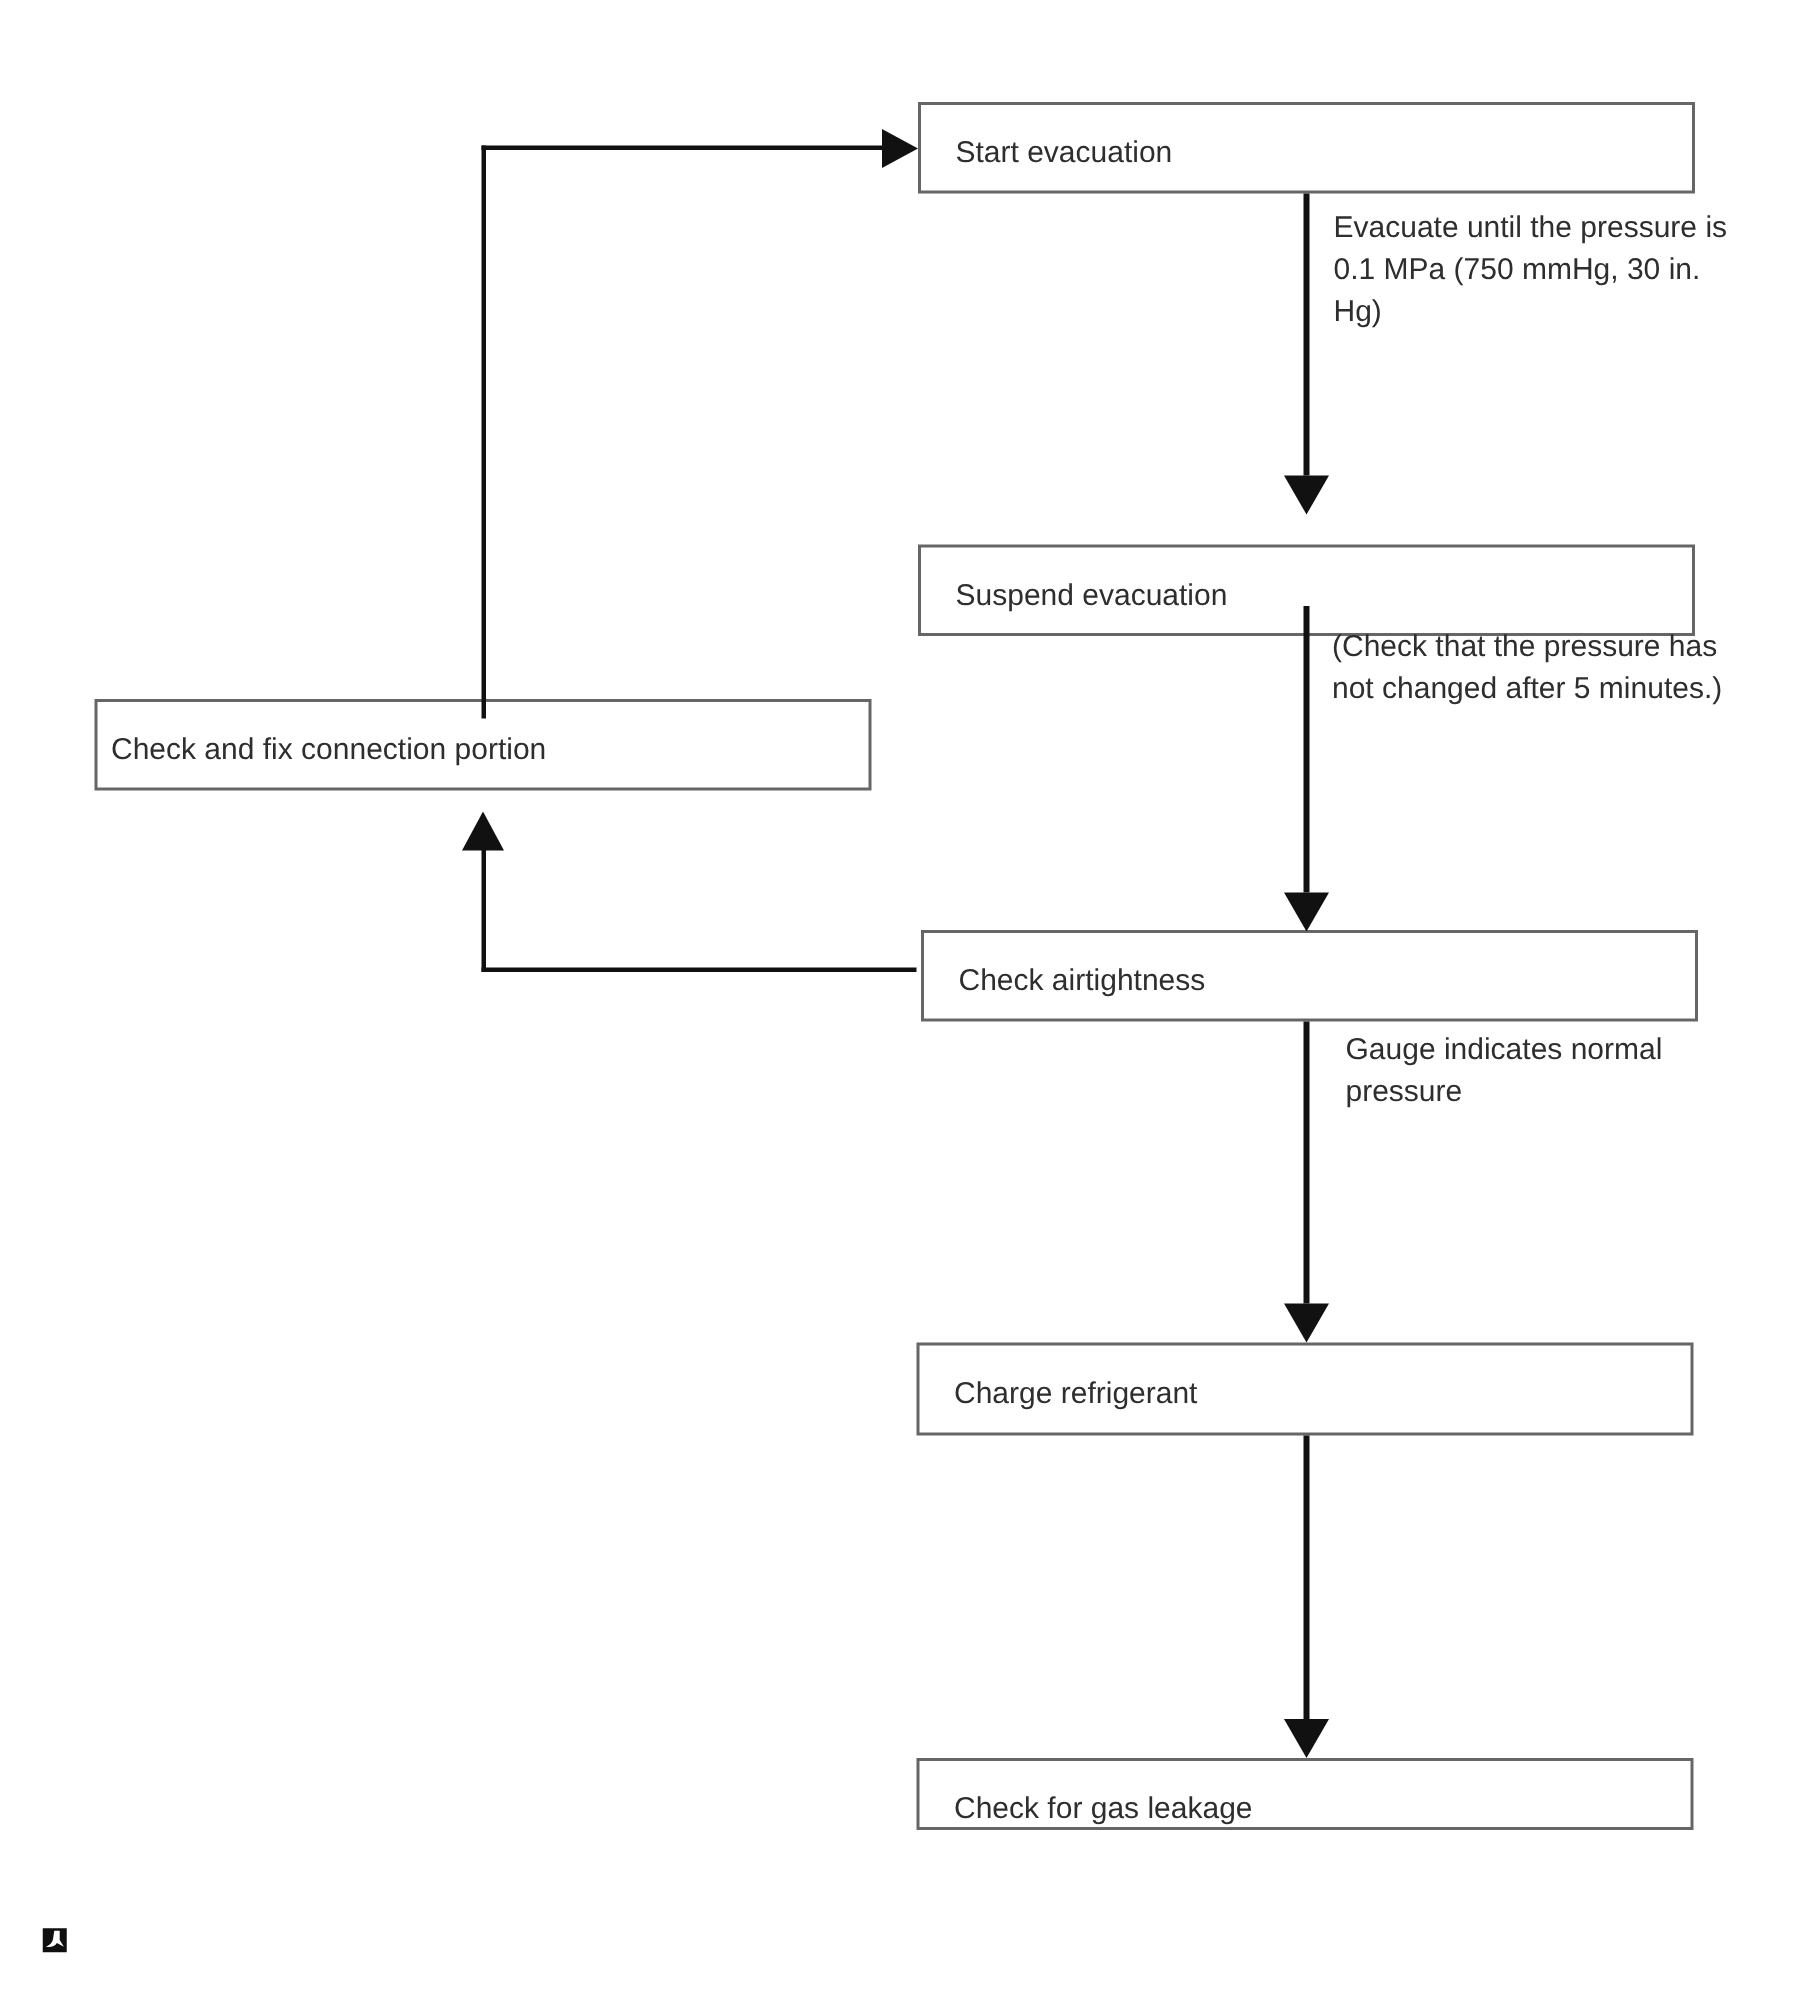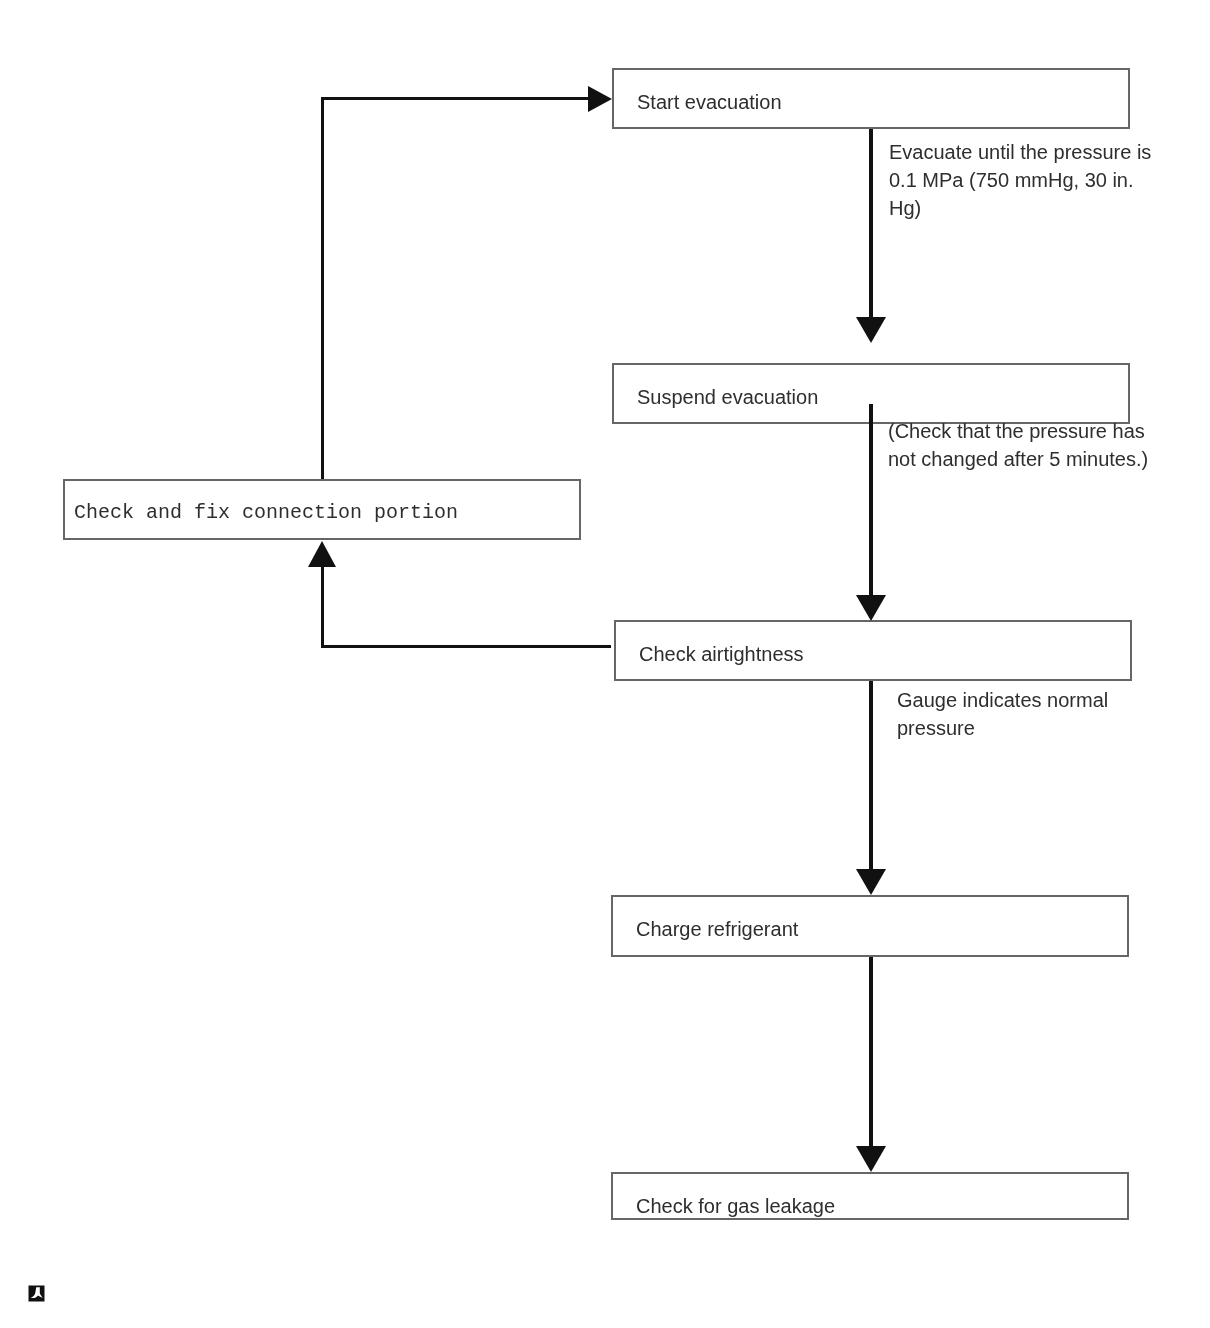--- a/index.html
+++ b/index.html
@@ -23,21 +23,21 @@
     font-size: 20px;
     line-height: 24px;
     padding: 20px 10px 0 23px;
     white-space: nowrap;
   }
   #node-start        { left: 612px; top: 68px; }
   #node-suspend      { left: 612px; top: 343px; margin-top: 20px; }
   #node-airtight     { left: 614px; top: 620px; }
   #node-charge       { left: 611px; top: 895px;  height: 62px; }
   #node-leakage      { left: 611px; top: 1172px; height: 48px; }
-  #node-checkfix     { left: 63px;  top: 479px;  padding-left: 9px; font-family: Liberation Mono, monospace; }
+  #node-checkfix     { left: 63px;  top: 466px;  padding-left: 9px; }
 
   
   .line { position: absolute; background: #111111; }
   .vflow  { left: 869px; width: 4px; }
   #a1-line { top: 129px; height: 188px; }
   #a2-line { top: 404px; height: 191px; }
   #a3-line { top: 681px; height: 188px; }
   #a4-line { top: 957px; height: 189px; }
 
   #loop-abn-h  { left: 321px; top: 645px; width: 290px; height: 3px; }

